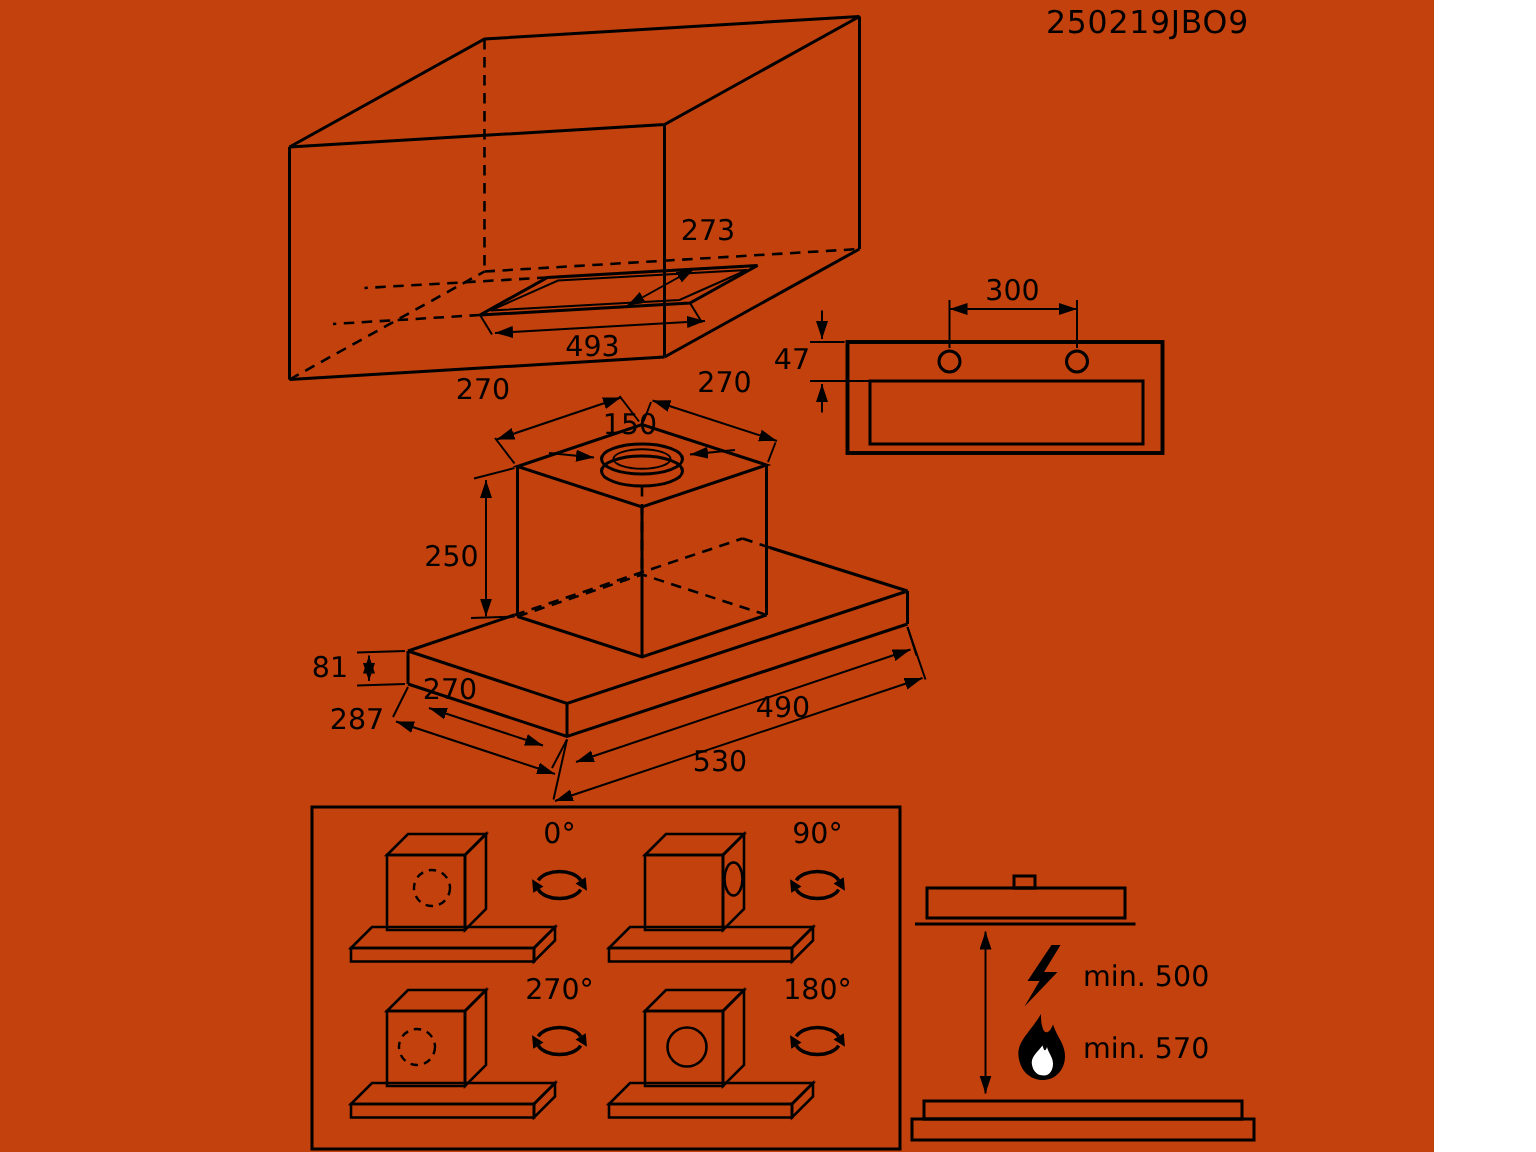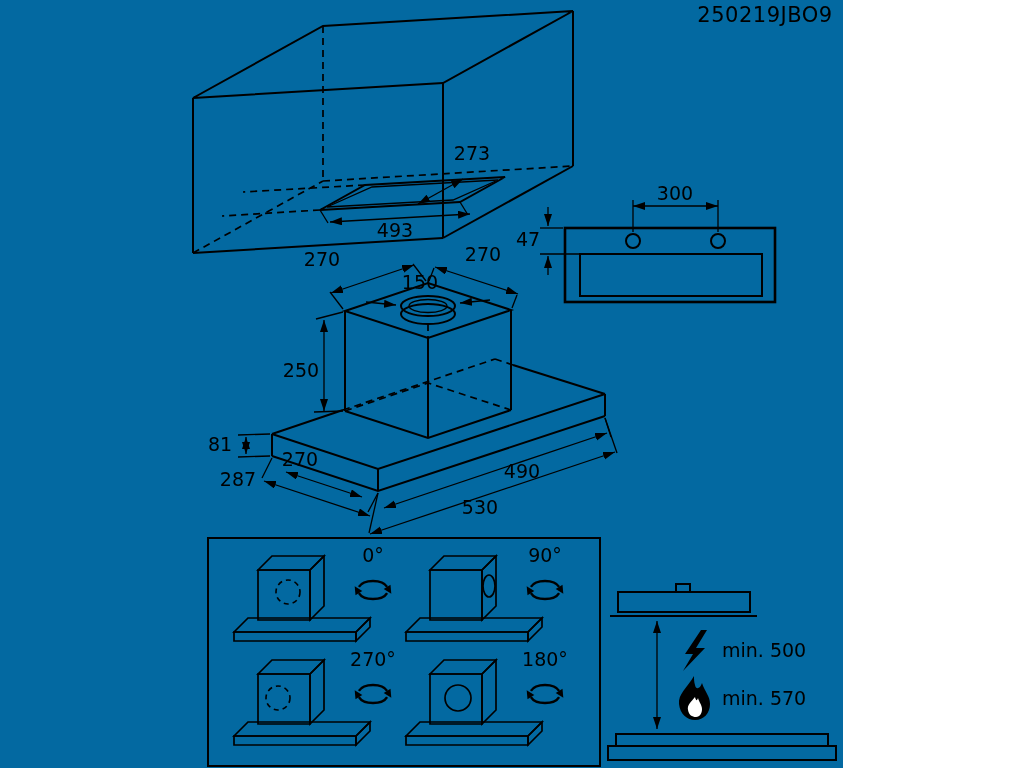--- a/index.html
+++ b/index.html
@@ -1,16 +1,16 @@
 <!DOCTYPE html>
 <html><head>
 <meta charset="utf-8">
 <style>
   html,body{margin:0;padding:0;background:#ffffff;}
-  .stage{width:843px;height:768px;position:relative;background:#0369a1;overflow:hidden;}
+  .stage{width:956px;height:768px;position:relative;background:#c2410c;overflow:hidden;}
   svg{display:block;}
   .ln{stroke:#000;stroke-width:2;fill:none;stroke-linejoin:miter;stroke-linecap:butt;}
   .ln3{stroke:#000;stroke-width:2.6;fill:none;}
   .dash{stroke:#000;stroke-width:1.7;fill:none;stroke-dasharray:7 5;}
   .dim{stroke:#000;stroke-width:1.3;fill:none;}
   .mini{stroke:#000;stroke-width:1.7;fill:none;}
   .minidash{stroke:#000;stroke-width:1.6;fill:none;stroke-dasharray:5 4;}
   .lbl{font-family:"DejaVu Sans",sans-serif;font-size:19px;fill:#000;}
   .code{font-family:"DejaVu Sans",sans-serif;font-size:21px;fill:#000;letter-spacing:0.5px;}
   .fillk{fill:#000;stroke:none;}

